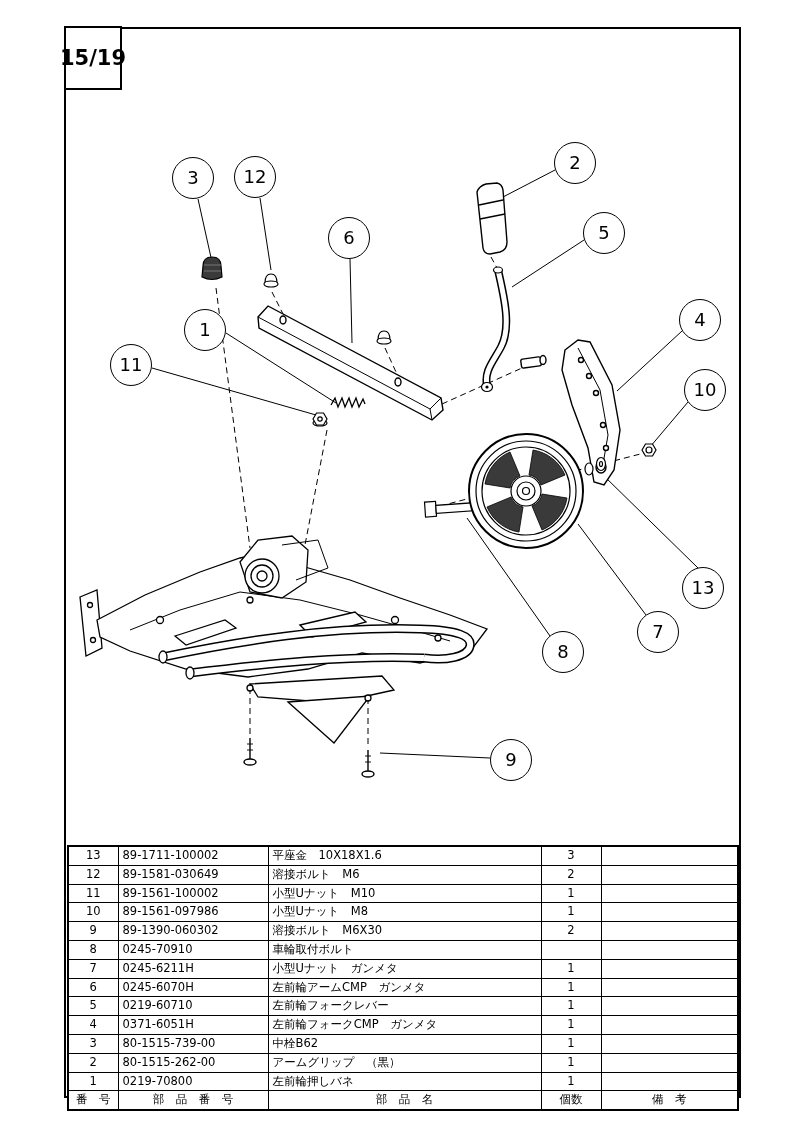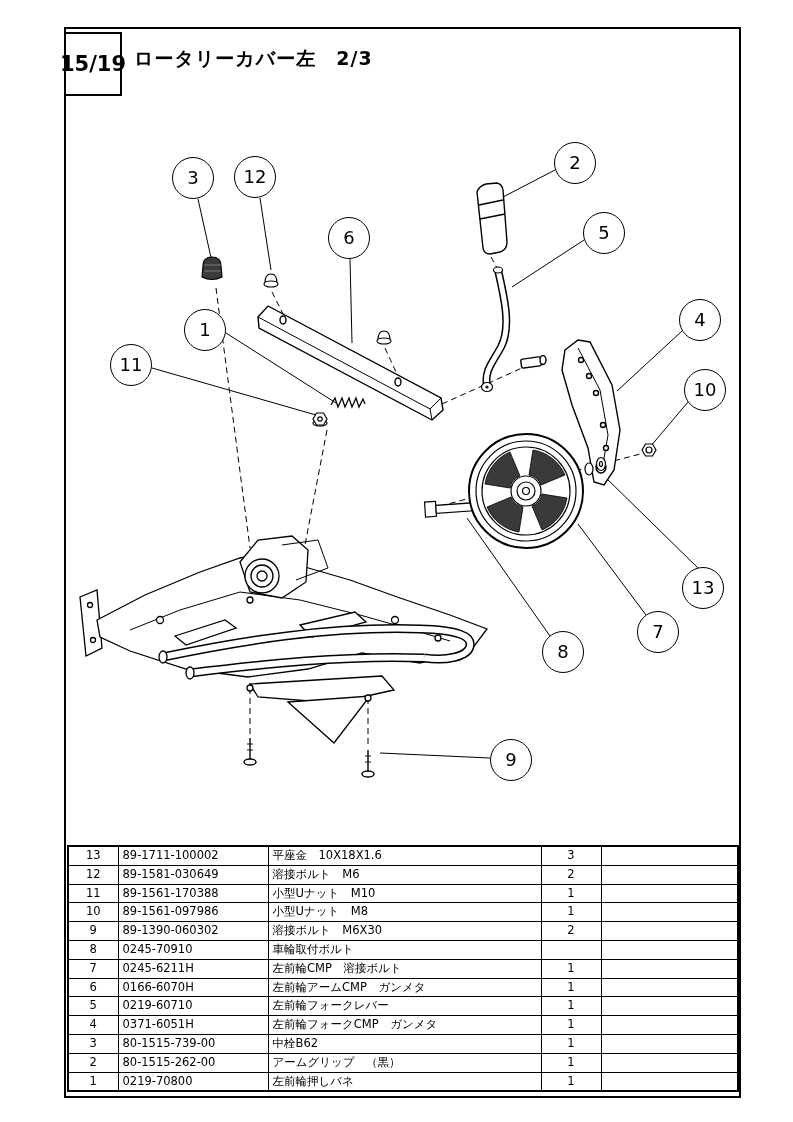--- a/index.html
+++ b/index.html
@@ -1,20 +1,20 @@
 <!DOCTYPE html>
 <html><head>
 <meta charset="utf-8">
 <style>
   * { margin:0; padding:0; box-sizing:border-box; }
   html,body { width:793px; height:1122px; background:#fff; overflow:hidden;
               font-family:"DejaVu Sans","Liberation Sans",sans-serif; color:#000; }
   .page { position:relative; width:793px; height:1122px; background:#fff; }
   .frame { position:absolute; left:64px; top:27px; width:677px; height:1071px; border:2px solid #000; }
-  .pagenum-box { position:absolute; left:64px; top:32px; width:58px; height:64px;
+  .pagenum-box { position:absolute; left:64px; top:26px; width:58px; height:64px;
                  border:2px solid #000; background:#fff; display:flex; align-items:center;
                  justify-content:center; font-weight:bold; font-size:21px; }
   .drawing-title { position:absolute; left:134px; top:46px; font-size:19px; font-weight:bold;
                    letter-spacing:1px; white-space:nowrap; }
   svg.diagram { position:absolute; left:0; top:0; width:793px; height:1122px; }
   .balloon-layer { position:absolute; left:0; top:0; width:793px; height:1122px; pointer-events:none; }
   .balloon { position:absolute; width:42px; height:42px; border:1.4px solid #000; border-radius:50%;
              background:#fff; display:flex; align-items:center; justify-content:center;
              font-size:18px; line-height:1; }
   table.parts { position:absolute; left:67px; top:845px; width:670px; border-collapse:collapse;
@@ -207,21 +207,20 @@
       <div class="balloon" style="left: 110px; top: 344px;">11</div>
       <div class="balloon" style="left: 682px; top: 567px;">13</div>
       <div class="balloon" style="left: 637px; top: 611px;">7</div>
       <div class="balloon" style="left: 542px; top: 631px;">8</div>
       <div class="balloon" style="left: 490px; top: 739px;">9</div>
     </div>
 
   <div class="pagenum-box">
     <span>15/19</span>
   </div>
-  <div class="drawing-title">ロータリーカバー左　2/3</div>
 
   <table class="parts">
     <colgroup>
       <col style="width:50px">
         <col style="width:150px">
         <col style="width:273px">
       <col style="width:60px">
         <col style="width:137px">
     </colgroup>
     <tbody>
@@ -234,21 +233,21 @@
         </tr>
         <tr>
           <td class="c0">12</td>
           <td class="c1">89-1581-030649</td>
           <td class="c2">溶接ボルト　M6</td>
           <td class="c3">2</td>
           <td class="c4"></td>
         </tr>
         <tr>
           <td class="c0">11</td>
-          <td class="c1">89-1561-170388</td>
+          <td class="c1">89-1561-100002</td>
           <td class="c2">小型Uナット　M10</td>
           <td class="c3">1</td>
           <td class="c4"></td>
         </tr>
         <tr>
           <td class="c0">10</td>
           <td class="c1">89-1561-097986</td>
           <td class="c2">小型Uナット　M8</td>
           <td class="c3">1</td>
           <td class="c4"></td>
@@ -263,27 +262,27 @@
         <tr>
           <td class="c0">8</td>
           <td class="c1">0245-70910</td>
           <td class="c2">車輪取付ボルト</td>
           <td class="c3"></td>
           <td class="c4"></td>
         </tr>
         <tr>
           <td class="c0">7</td>
           <td class="c1">0245-6211H</td>
-          <td class="c2">左前輪CMP　溶接ボルト</td>
+          <td class="c2">小型Uナット　ガンメタ</td>
           <td class="c3">1</td>
           <td class="c4"></td>
         </tr>
         <tr>
           <td class="c0">6</td>
-          <td class="c1">0166-6070H</td>
+          <td class="c1">0245-6070H</td>
           <td class="c2">左前輪アームCMP　ガンメタ</td>
           <td class="c3">1</td>
           <td class="c4"></td>
         </tr>
         <tr>
           <td class="c0">5</td>
           <td class="c1">0219-60710</td>
           <td class="c2">左前輪フォークレバー</td>
           <td class="c3">1</td>
           <td class="c4"></td>
@@ -309,15 +308,22 @@
           <td class="c3">1</td>
           <td class="c4"></td>
         </tr>
         <tr>
           <td class="c0">1</td>
           <td class="c1">0219-70800</td>
           <td class="c2">左前輪押しバネ</td>
           <td class="c3">1</td>
           <td class="c4"></td>
         </tr>
+        <tr class="hdr">
+          <td class="c0">番　号</td>
+          <td class="c1">部　品　番　号</td>
+          <td class="c2">部　品　名</td>
+          <td class="c3">個数</td>
+          <td class="c4">備　考</td>
+        </tr>
       </tbody>
   </table>
 </div>
 
 </body></html>

